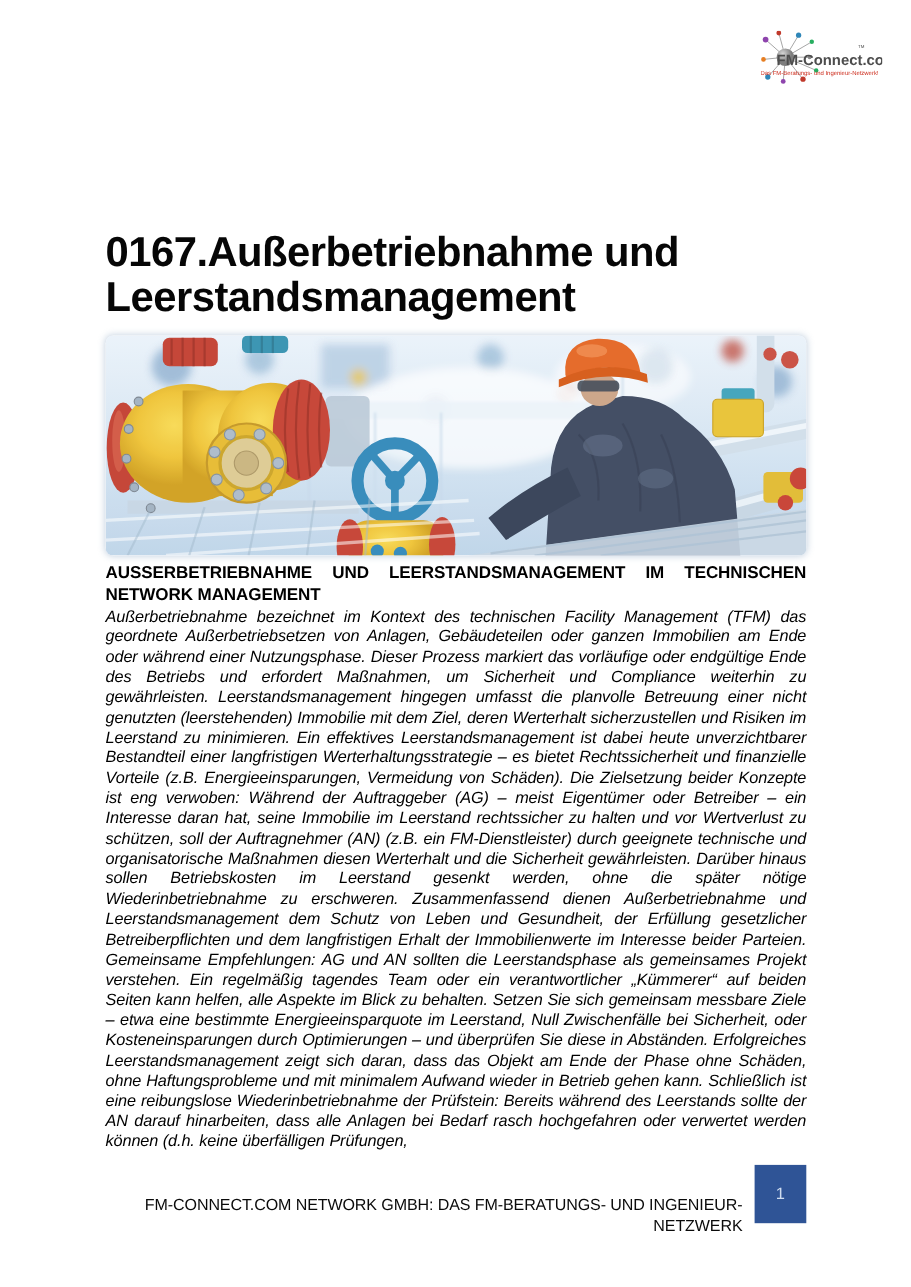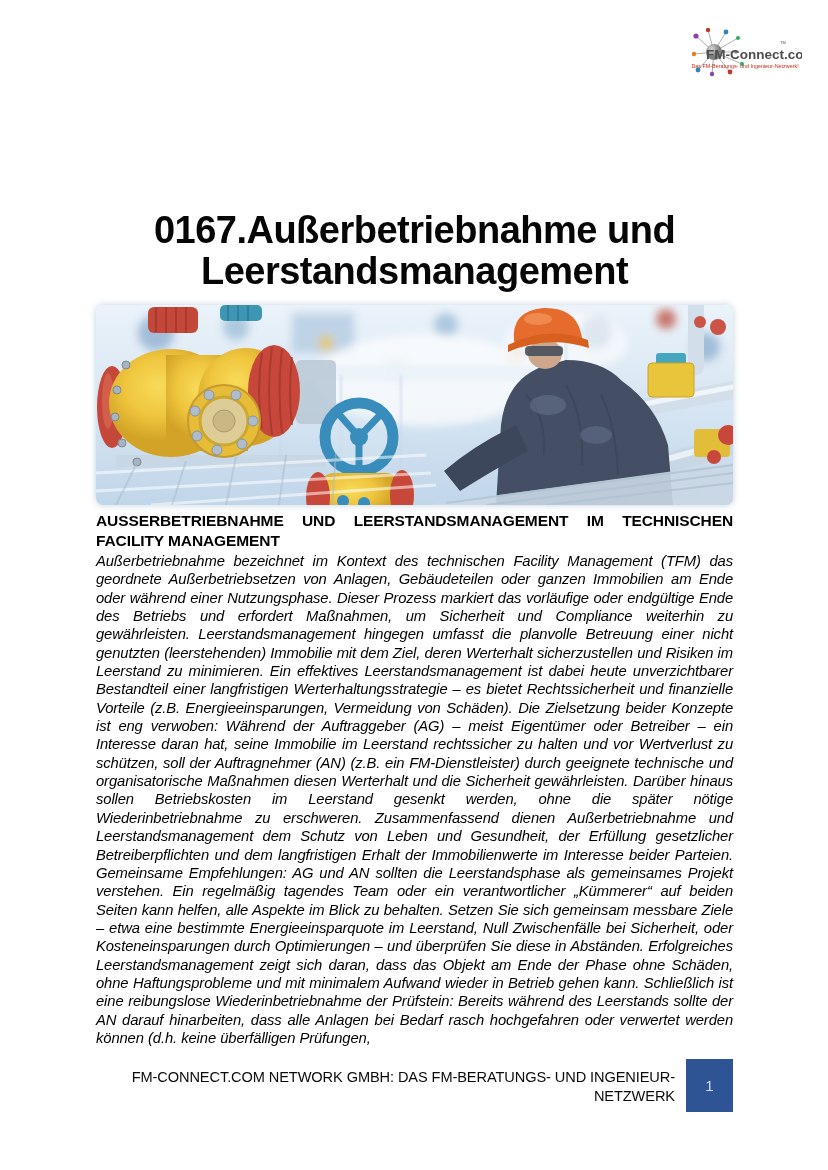--- a/index.html
+++ b/index.html
@@ -5,21 +5,21 @@
   html,body{margin:0;padding:0;background:#ffffff;}
   .page{
     position:relative;width:828px;height:1170px;background:#ffffff;overflow:hidden;
     font-family:"Liberation Sans","DejaVu Sans",sans-serif;color:#000;
   }
   
   .logo{position:absolute;top:28px;right:26px;width:110px;height:52px;}
   
   .doc-title{
     position:absolute;top:210px;left:96px;width:637px;margin:0;
-    font-size:38px;line-height:41px;font-weight:bold;text-align:center;
+    font-size:38px;line-height:41px;font-weight:bold;
     letter-spacing:-0.5px;color:#060606;
   }
   
   .hero{
     position:absolute;top:305px;left:96px;width:637px;height:200px;
     border-radius:7px;overflow:hidden;box-shadow:0 0 7px rgba(120,150,185,.45);
   }
   .hero svg{display:block;}
   
   .content{position:absolute;top:511px;left:96px;width:637px;}
@@ -28,21 +28,21 @@
     text-align:justify;letter-spacing:-0.1px;
   }
   .bodytext{
     margin:0;font-size:14.8px;line-height:18.35px;text-align:justify;
     letter-spacing:-0.12px;word-spacing:0.2px;font-style:italic;
   }
   .bodytext.stretch-last{text-align-last:justify;}
   
   .footer{position:absolute;left:96px;top:1059px;width:637px;height:54px;}
   .footer-text{
-    position:absolute;top:9px;right:58px;width:582px;text-align:right;
+    position:absolute;top:28px;right:58px;width:582px;text-align:right;
     font-size:14.6px;line-height:18.6px;letter-spacing:-0.1px;color:#0a0a0a;
   }
   .page-badge{
     position:absolute;top:0;right:0;width:47px;height:53px;
     display:flex;align-items:center;justify-content:center;
     font-size:15px;color:#cfdcef;
   }
 </style>
 </head>
 <body>
@@ -254,21 +254,21 @@
         <path d="M350,198 L637,160"></path>
           <path d="M390,200 L637,168"></path>
           <path d="M450,200 L637,178"></path>
       </g>
 
       <rect x="0" y="0" width="637" height="200" fill="#ffffff" opacity="0.07"></rect>
     </svg>
   </div>
 
   <div class="content">
-    <h2 class="section-heading">AUSSERBETRIEBNAHME UND LEERSTANDSMANAGEMENT IM TECHNISCHEN FACILITY MANAGEMENT</h2>
+    <h2 class="section-heading">AUSSERBETRIEBNAHME UND LEERSTANDSMANAGEMENT IM TECHNISCHEN NETWORK MANAGEMENT</h2>
     <p class="bodytext stretch-last">Außerbetriebnahme bezeichnet im Kontext des technischen Facility Management (TFM) das geordnete Außerbetriebsetzen von Anlagen, Gebäudeteilen oder ganzen Immobilien am Ende oder während einer Nutzungsphase. Dieser Prozess markiert das vorläufige oder endgültige Ende des Betriebs und erfordert Maßnahmen, um Sicherheit und Compliance weiterhin zu gewährleisten. Leerstandsmanagement hingegen umfasst die planvolle Betreuung einer nicht genutzten (leerstehenden) Immobilie mit dem Ziel, deren Werterhalt sicherzustellen und Risiken im Leerstand zu minimieren. Ein effektives Leerstandsmanagement ist dabei heute unverzichtbarer Bestandteil einer langfristigen Werterhaltungsstrategie – es bietet Rechtssicherheit und finanzielle Vorteile (z.B. Energieeinsparungen, Vermeidung von Schäden). Die Zielsetzung beider Konzepte ist eng verwoben: Während der Auftraggeber (AG) – meist Eigentümer oder Betreiber – ein Interesse daran hat, seine Immobilie im Leerstand rechtssicher zu halten und vor Wertverlust zu schützen, soll der Auftragnehmer (AN) (z.B. ein FM-Dienstleister) durch geeignete technische und organisatorische Maßnahmen diesen Werterhalt und die Sicherheit gewährleisten. Darüber hinaus sollen Betriebskosten im Leerstand gesenkt werden, ohne die später nötige Wiederinbetriebnahme zu erschweren. Zusammenfassend dienen Außerbetriebnahme und Leerstandsmanagement dem Schutz von Leben und Gesundheit, der Erfüllung gesetzlicher Betreiberpflichten und dem langfristigen Erhalt der Immobilienwerte im Interesse beider Parteien.</p>
     <p class="bodytext">Gemeinsame Empfehlungen: AG und AN sollten die Leerstandsphase als gemeinsames Projekt verstehen. Ein regelmäßig tagendes Team oder ein verantwortlicher „Kümmerer“ auf beiden Seiten kann helfen, alle Aspekte im Blick zu behalten. Setzen Sie sich gemeinsam messbare Ziele – etwa eine bestimmte Energieeinsparquote im Leerstand, Null Zwischenfälle bei Sicherheit, oder Kosteneinsparungen durch Optimierungen – und überprüfen Sie diese in Abständen. Erfolgreiches Leerstandsmanagement zeigt sich daran, dass das Objekt am Ende der Phase ohne Schäden, ohne Haftungsprobleme und mit minimalem Aufwand wieder in Betrieb gehen kann. Schließlich ist eine reibungslose Wiederinbetriebnahme der Prüfstein: Bereits während des Leerstands sollte der AN darauf hinarbeiten, dass alle Anlagen bei Bedarf rasch hochgefahren oder verwertet werden können (d.h. keine überfälligen Prüfungen,</p>
   </div>
 
   <div class="footer">
     <div class="footer-text">FM-CONNECT.COM NETWORK GMBH: DAS FM-BERATUNGS- UND INGENIEUR-NETZWERK</div>
     <div class="page-badge" style="background: rgb(47, 84, 150);">1</div>
   </div>
 
 </div>

